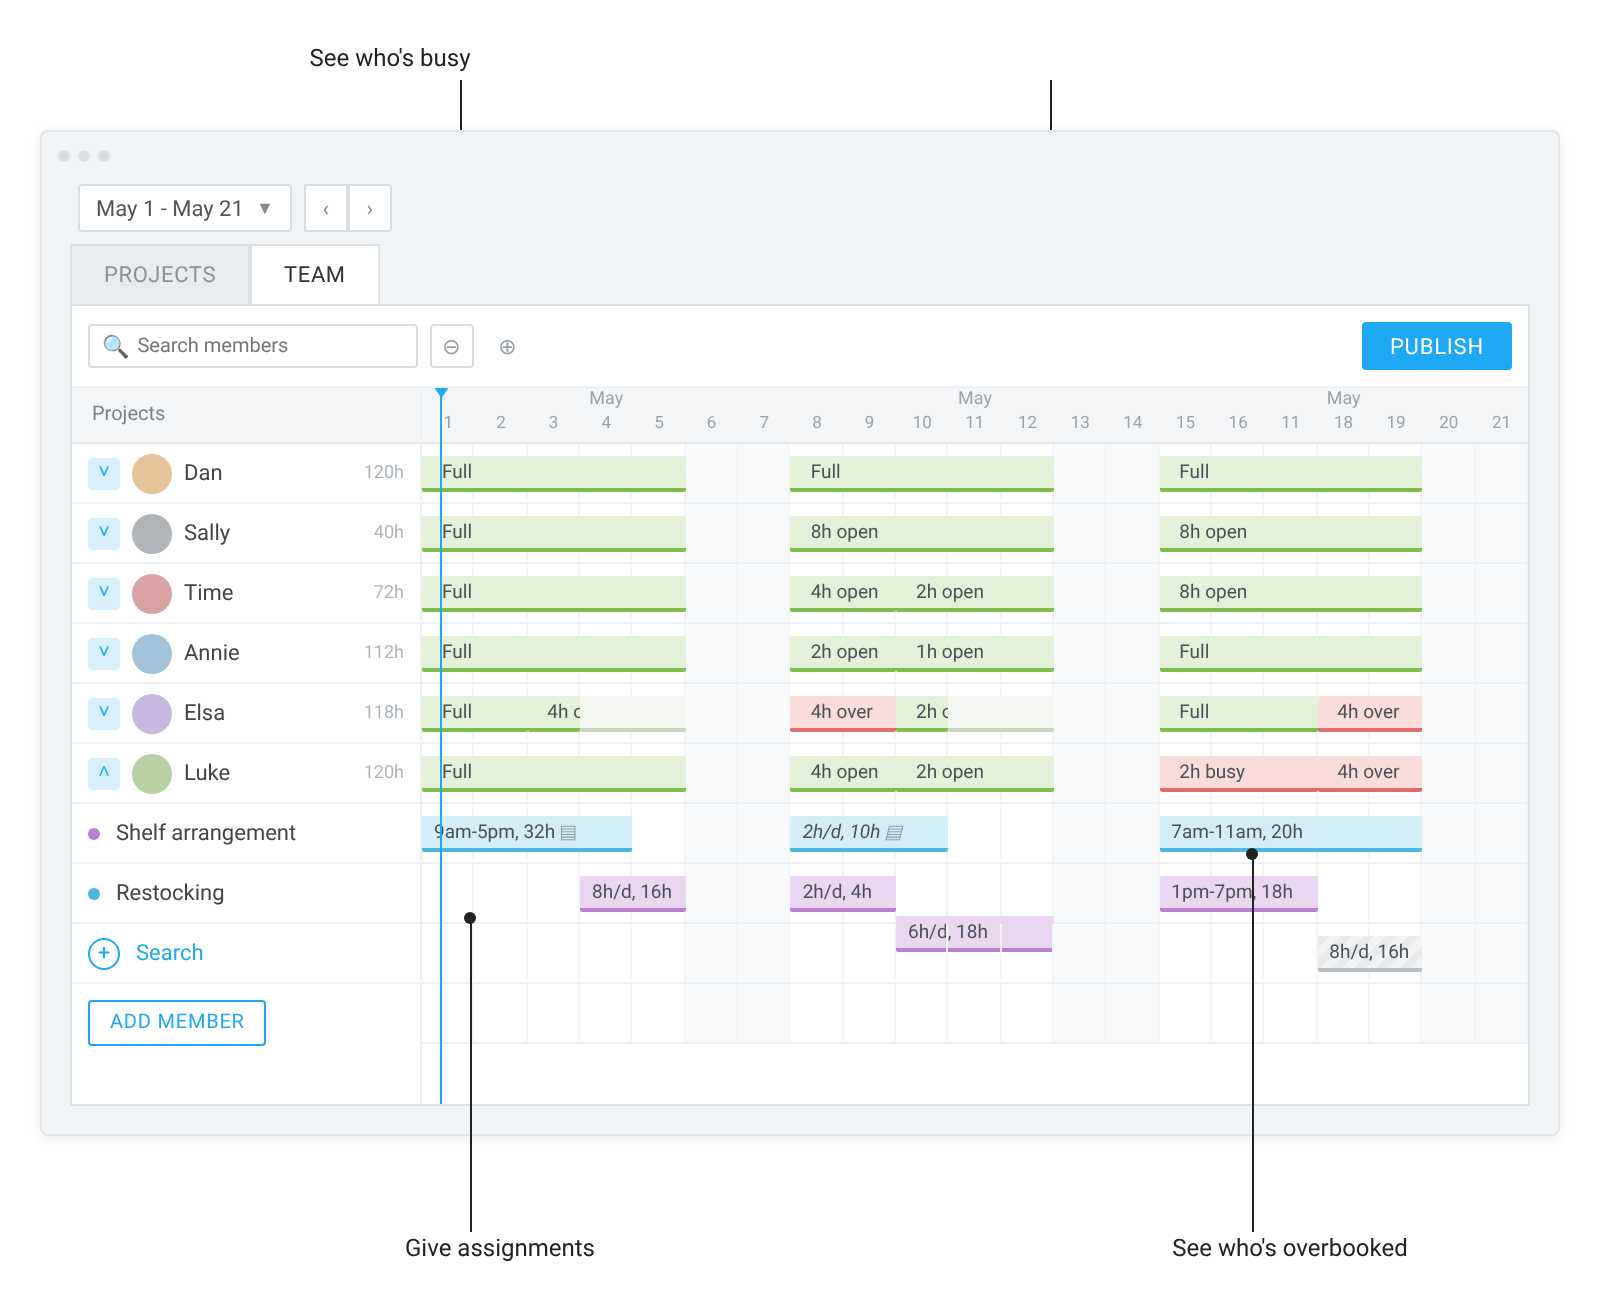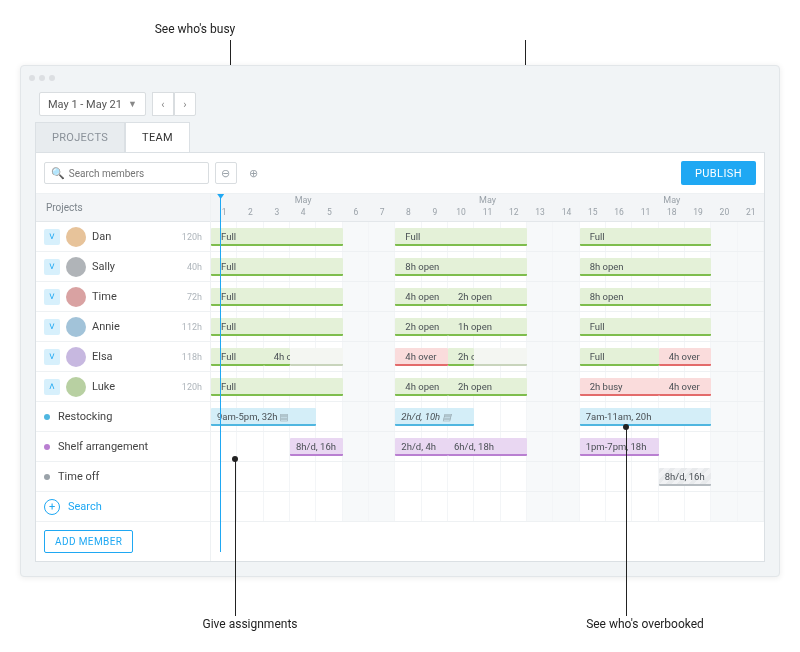--- a/index.html
+++ b/index.html
@@ -162,30 +162,26 @@
               </div>
               <div class="row">
                 <span class="chev">˄</span>
                 <span class="av av6"></span>
                 <span class="pname">Luke</span>
                 <span class="hrs">120h</span>
               </div>
             </div>
         <div id="task-rows">
               <div class="row sub">
+                <span class="dotm" style="background:#b97fd1"></span>
+                <span class="pname">Shelf arrangement</span>
+              </div>
+              <div class="row sub">
                 <span class="dotm" style="background:#4fb6e0"></span>
                 <span class="pname">Restocking</span>
-              </div>
-              <div class="row sub">
-                <span class="dotm" style="background:#b97fd1"></span>
-                <span class="pname">Shelf arrangement</span>
-              </div>
-              <div class="row sub">
-                <span class="dotm" style="background:#9aa2a9"></span>
-                <span class="pname">Time off</span>
               </div>
             </div>
         <div class="row">
           <div class="addproj">
                 <span class="plus">+</span>
                 <span>Search</span>
               </div>
         </div>
         <button class="addmember">ADD MEMBER</button>
       </div>
@@ -476,21 +472,21 @@
                   <div class="col"></div>
                   <div class="col"></div>
                   <div class="col"></div>
                   <div class="col"></div>
                   <div class="col"></div>
                   <div class="col wkend"></div>
                   <div class="col wkend"></div>
                 </div>
                 <div class="bar p-task" style="left: 14.286%; width: 9.524%;">8h/d, 16h</div>
                 <div class="bar p-task" style="left: 33.333%; width: 9.524%;">2h/d, 4h</div>
-                <div class="bar p-task" style="left: 42.857%; width: 14.286%;">6h/d, 18h</div>
+                <div class="bar p-task" style="left: 42.857%; width: 14.286%; margin-top: 20px;">6h/d, 18h</div>
                 <div class="bar p-task" style="left: 66.667%; width: 14.286%;">1pm-7pm, 18h</div>
               </div>
               <div class="lane">
                 <div class="cols">
                   <div class="col"></div>
                   <div class="col"></div>
                   <div class="col"></div>
                   <div class="col"></div>
                   <div class="col"></div>
                   <div class="col wkend"></div>

